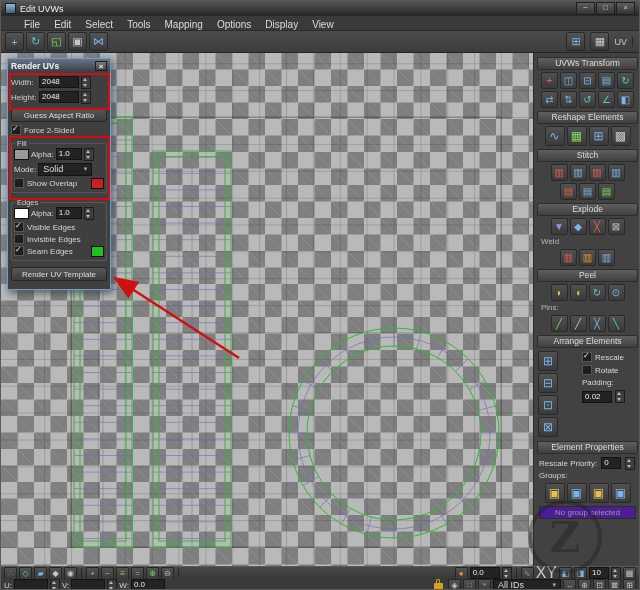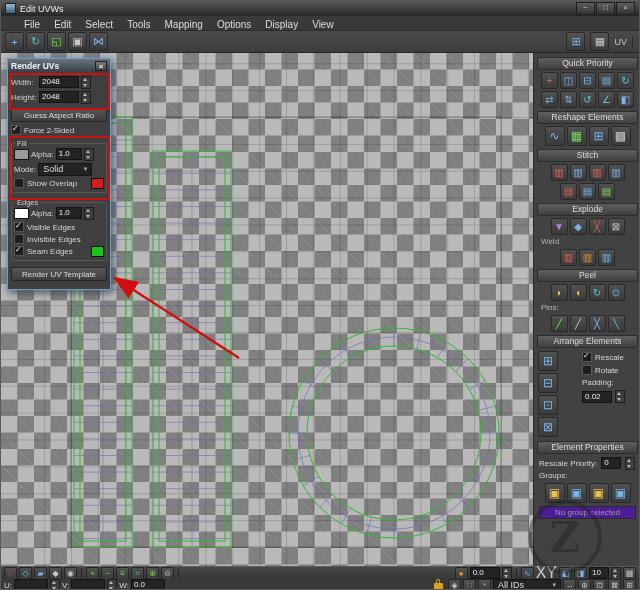--- a/index.html
+++ b/index.html
@@ -216,21 +216,21 @@
           <line x1="415.5" y1="296.0" x2="420.2" y2="278.6"></line>
           <line x1="436.5" y1="304.7" x2="445.5" y2="289.1"></line>
           <line x1="454.5" y1="318.5" x2="467.2" y2="305.8"></line>
           <line x1="468.3" y1="336.5" x2="483.9" y2="327.5"></line>
           <line x1="477.0" y1="357.5" x2="494.4" y2="352.8"></line>
         </g>
     </svg>
   </div>
 
   <div class="sidebar">
-    <div class="rollout-header">Quick Priority</div>
+    <div class="rollout-header">UVWs Transform</div>
     <div class="iconrow">
         <span class="sicon c-red">+</span>
         <span class="sicon c-blue">◫</span>
         <span class="sicon c-blue">⊟</span>
         <span class="sicon c-blue">▤</span>
         <span class="sicon c-teal">↻</span>
       </div>
     <div class="iconrow">
         <span class="sicon c-blue">⇄</span>
         <span class="sicon c-blue">⇅</span>

